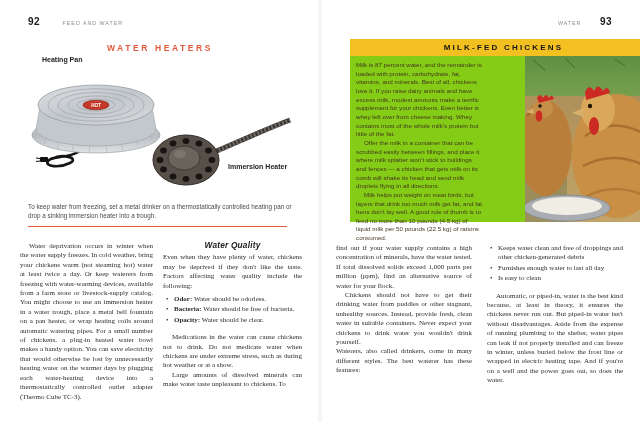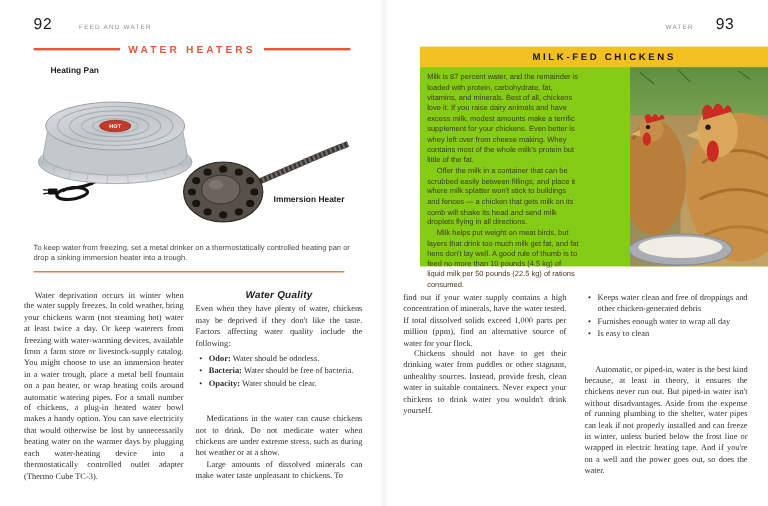--- a/index.html
+++ b/index.html
@@ -13,28 +13,28 @@
   .page{position:absolute;top:0;width:320px;height:422px;}
   .page-left{left:0;}
   .page-right{left:320px;}
   .gutter{position:absolute;left:317px;top:0;width:6px;height:422px;
     background:linear-gradient(to right,rgba(0,0,0,0),rgba(0,0,0,.05),rgba(0,0,0,0));}
 
   
   .running-head{position:absolute;top:11px;font-family:"Liberation Sans",sans-serif;}
   .rh-left{left:28px;}
   .rh-right{right:28px;text-align:right;}
-  .pagenum{font-weight:normal;font-size:13px;color:#1e1c1a;letter-spacing:.5px;margin-top:32px;}
+  .pagenum{font-weight:bold;font-size:10px;color:#1e1c1a;letter-spacing:.5px;margin-top:32px;}
   .rh-text{font-size:5.3px;color:#8d8d8d;letter-spacing:1px;text-transform:uppercase;}
   .rh-left .rh-text{margin-left:18px;}
   .rh-right .rh-text{margin-right:14px;}
 
   
   .section-heading{position:absolute;left:28px;top:36px;width:264px;
-    display:flex;align-items:center;gap:7px;}
+    display:flex;align-items:center;gap:7px;flex-direction:column;}
   .section-heading .rule{flex:1;height:1.5px;background:#e2593c;}
   .section-heading .sh-text{font-family:"Liberation Sans",sans-serif;font-weight:bold;
     font-size:8.5px;letter-spacing:2.6px;color:#e2593c;white-space:nowrap;}
 
   .fig-label{position:absolute;font-family:"Liberation Sans",sans-serif;
     font-weight:bold;font-size:7px;color:#1e1c1a;}
   .lbl-heating{left:42px;top:56px;}
   .lbl-immersion{left:228px;top:163px;}
 
   .svg-pan{position:absolute;left:22px;top:67px;}
@@ -48,21 +48,21 @@
   .col{position:absolute;font-size:7px;line-height:9.4px;text-align:justify;
     hyphens:auto;-webkit-hyphens:auto;}
   .lcol1{left:20px;top:242px;width:133px;}
   .lcol2{left:163px;top:241px;width:139px;}
   .rcol1{left:16px;top:244px;width:136px;}
   .rcol2{left:167px;top:244px;width:136px;}
   .col p{margin:0;}
   .col p.ind{text-indent:9px;}
   .col-heading{font-family:"Liberation Sans",sans-serif;font-style:italic;font-weight:bold;
     font-size:8.3px;color:#1e1c1a;margin:0 0 3px 0;text-align:center;letter-spacing:.2px;}
-  .col .mt{margin-top:20px;}
+  .col .mt{margin-top:8px;}
   ul.dots{list-style:none;margin:4px 0 4px 0;padding:0 0 0 3px;}
   ul.dots li{position:relative;padding-left:8px;margin:0 0 1px 0;text-align:left;}
   ul.dots li::before{content:"\2022";position:absolute;left:0;top:0;}
 
   
   .sidebar{position:absolute;left:30px;top:39px;width:307px;height:183px;background:#84cc16;}
   .sidebar-band{position:absolute;left:0;top:0;right:0;height:17px;background:#f2c121;
     display:flex;align-items:center;justify-content:center;}
   .sidebar-title{font-family:"Liberation Sans",sans-serif;font-weight:bold;font-size:8px;
     letter-spacing:2.2px;color:#161310;}
@@ -236,25 +236,26 @@
       <circle cx="65" cy="50" r="2.2" fill="#241709"></circle>
 
       <ellipse cx="42" cy="152" rx="43" ry="13" fill="#a9adb1" stroke="#898d91" stroke-width="1"></ellipse>
       <ellipse cx="42" cy="150" rx="35" ry="9" fill="#efede4"></ellipse>
     </svg>
   </div>
 
   <div class="col rcol1">
     <p>find out if your water supply contains a high concentration of minerals, have the water tested. If total dissolved solids exceed 1,000 parts per million (ppm), find an alternative source of water for your flock.</p>
     <p class="ind">Chickens should not have to get their drinking water from puddles or other stagnant, unhealthy sources. Instead, provide fresh, clean water in suitable containers. Never expect your chickens to drink water you wouldn't drink yourself.</p>
+    <p>Waterers, also called drinkers, come in many different styles. The best waterer has these features:</p>
   </div>
 
   <div class="col rcol2">
     <ul class="dots" style="margin-top:0;">
       <li>Keeps water clean and free of droppings and other chicken-generated debris</li>
-      <li>Furnishes enough water to wrap all day</li>
+      <li>Furnishes enough water to last all day</li>
       <li>Is easy to clean</li>
     </ul>
     <p class="ind mt">Automatic, or piped-in, water is the best kind because, at least in theory, it ensures the chickens never run out. But piped-in water isn't without disadvantages. Aside from the expense of running plumbing to the shelter, water pipes can leak if not properly installed and can freeze in winter, unless buried below the frost line or wrapped in electric heating tape. And if you're on a well and the power goes out, so does the water.</p>
   </div>
 </div>
 
 <div class="gutter"></div>
 
 </body></html>

